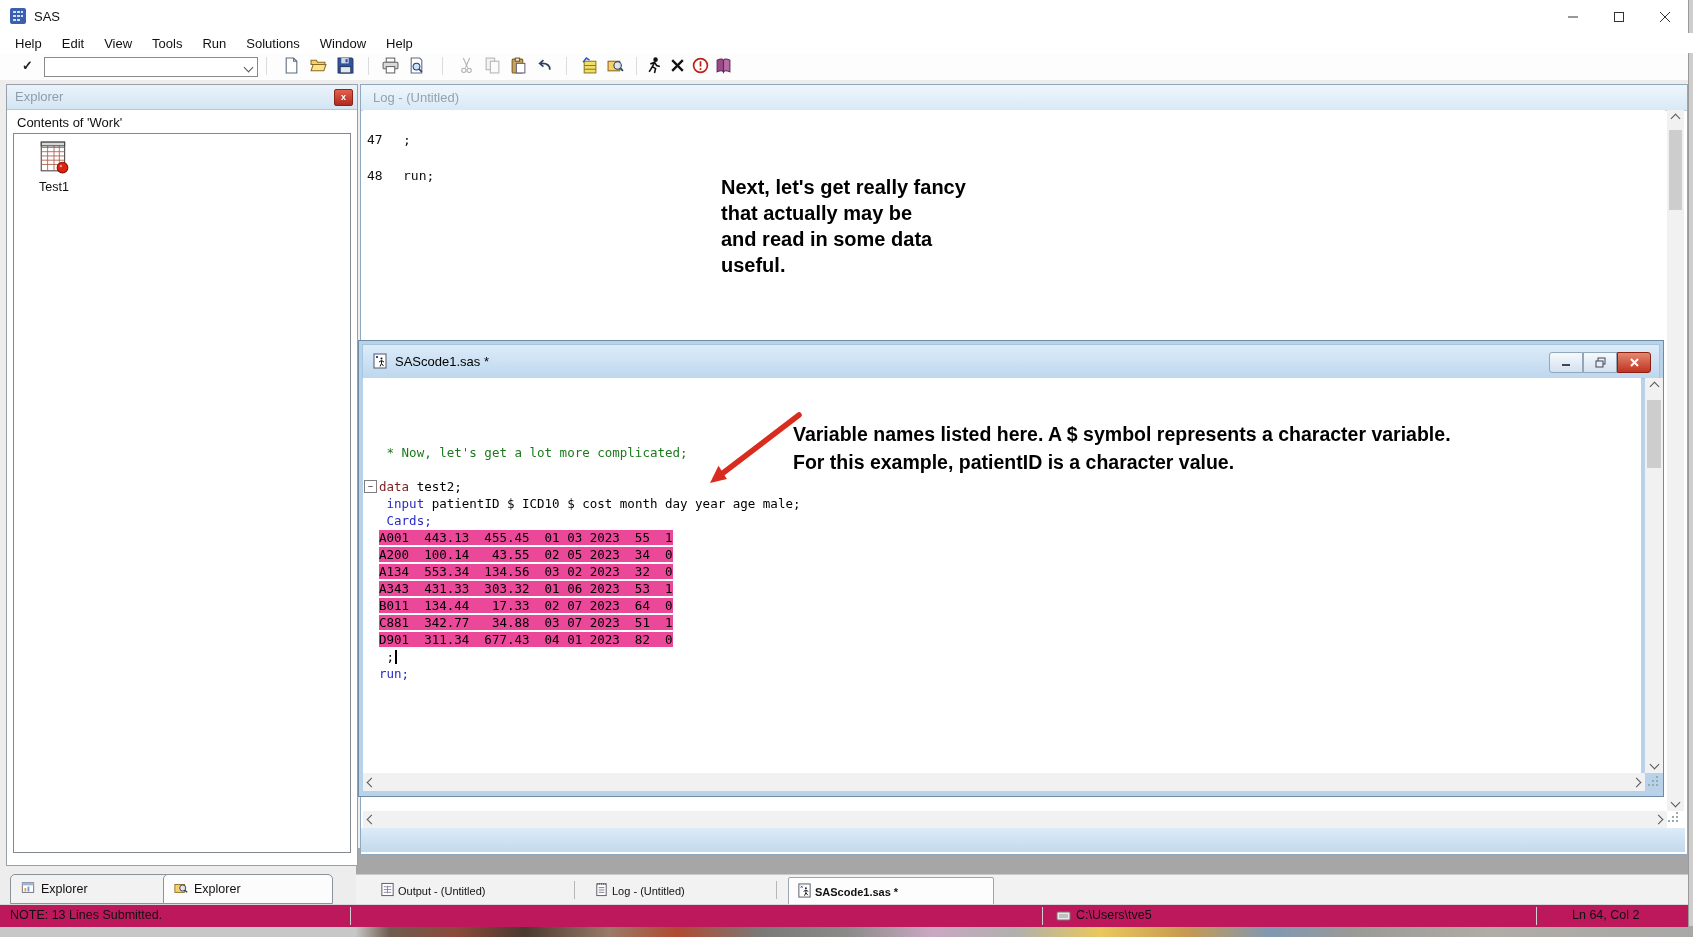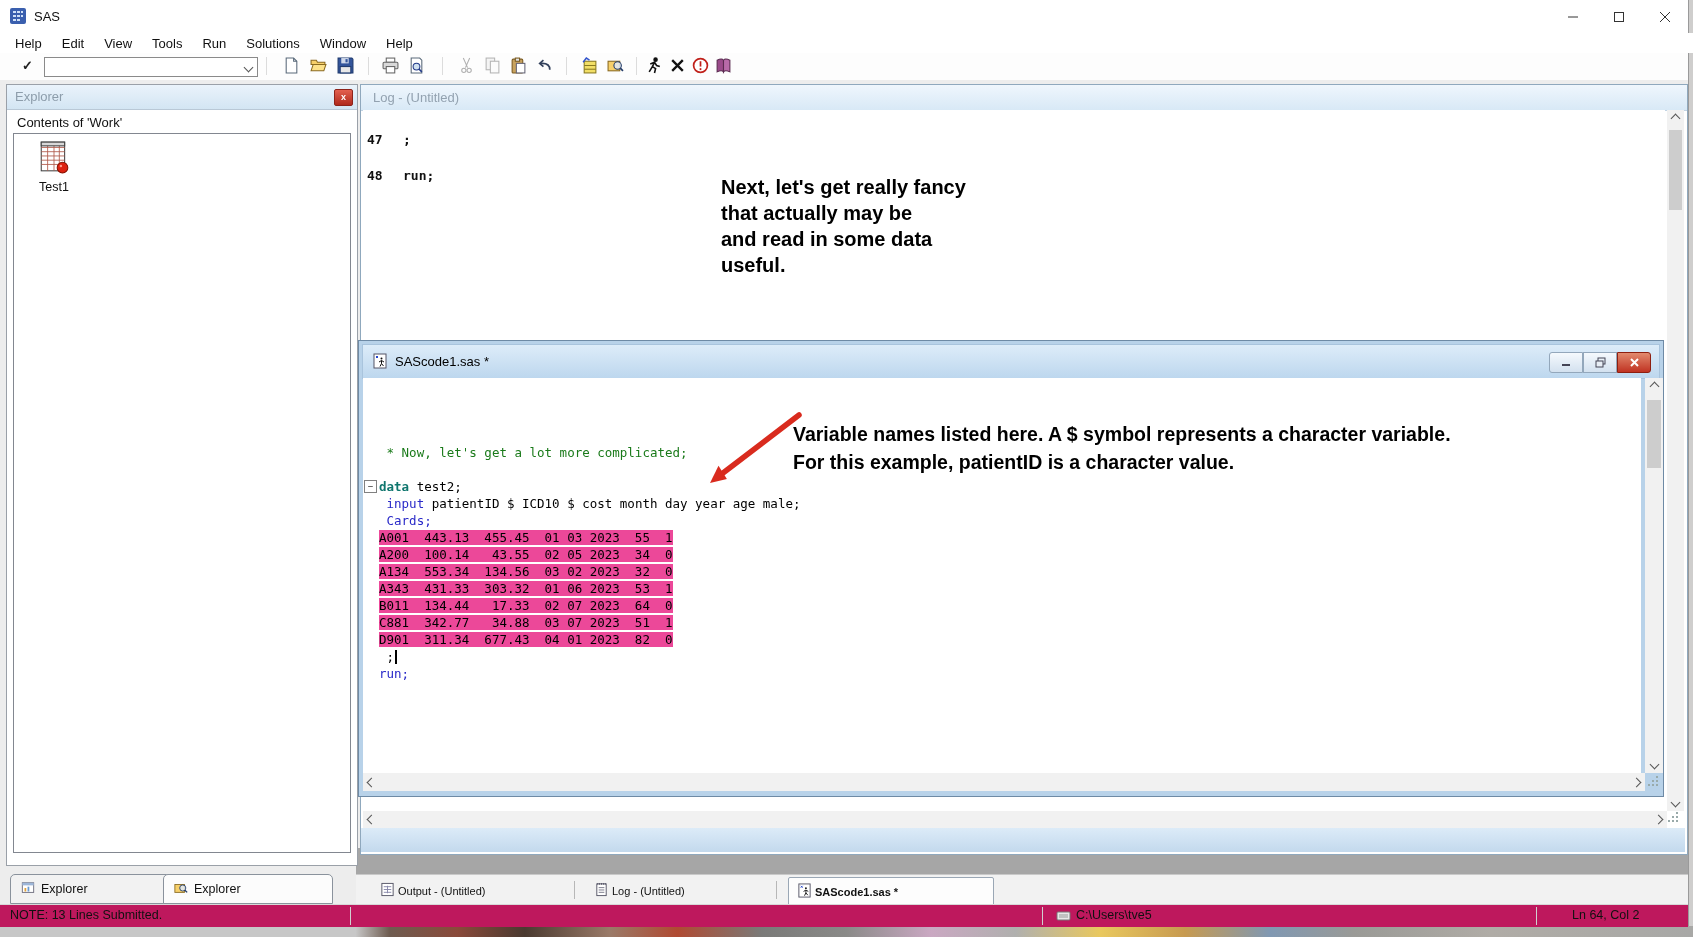--- a/index.html
+++ b/index.html
@@ -41,21 +41,21 @@
   .ds-item .lbl{font-size:12.5px;margin-top:2px}
 
   
   .child-title-text{font-size:13px}
 
   
   #log-window{left:360px;top:84px;width:1326px;height:769px;background:#fff;border:1px solid #8fa8bd;z-index:30}
   #log-title{left:0;top:0;width:100%;height:25px;background:linear-gradient(#eff6fd,#d8e9f6);border-bottom:1px solid #c2d4e4}
   #log-title .t{left:12px;top:0;line-height:25px;color:#93a2b0}
   #log-content{left:2px;top:25px;width:1302px;height:718px;background:#fff;overflow:hidden}
-  .log-line{position:absolute;left:4px;display:flex;font-family:"DejaVu Sans Mono","Liberation Mono",monospace;font-size:13px;font-weight:bold}
+  .log-line{position:absolute;left:4px;display:flex;font-family:"DejaVu Sans Mono","Liberation Mono",monospace;font-size:13px;font-weight:normal}
   .log-line .num{width:36px}
   .big-note{font-size:20px;font-weight:bold;line-height:26px;color:#000}
   .big-note2{font-size:19.5px;font-weight:bold;line-height:28px;color:#000}
 
   
   .sb{background:#f1f1f1}
   .sb-btn{position:absolute;display:flex;align-items:center;justify-content:center;background:#f1f1f1}
   .sb-thumb{position:absolute;background:#cdcdcd}
   .grip{position:absolute}
 
@@ -65,21 +65,21 @@
   #editor-title .t{left:32px;top:0;line-height:33px;color:#000}
   .aero-group{right:8px;top:7px;display:flex}
   .aero-btn{width:32px;height:19px;border:1px solid #93a7bb;background:linear-gradient(#f5f9fd,#d3e1ef);display:flex;align-items:center;justify-content:center}
   .aero-btn.first{border-radius:3px 0 0 3px}
   .aero-btn.close{border-radius:0 3px 3px 0;background:linear-gradient(#e28a6e,#c03322);border-color:#8e1f10;color:#fff;font-weight:bold;font-size:11px}
   #editor-content{left:4px;top:37px;width:1278px;height:395px;background:#fff;overflow:hidden}
   #code-area{position:absolute;left:16px;top:15px;font-family:"DejaVu Sans Mono","Liberation Mono",monospace;font-size:12.5px;line-height:17px;white-space:pre}
   .code-line{position:relative;height:17px}
   .code-line.hl span{background:#ec4899}
   .c-comment{color:#1a7a1a}
-  .c-kw{color:#0f766e;font-weight:bold}
+  .c-kw{color:#7f1d1d;font-weight:normal}
   .c-kw2{color:#2929c8}
   .c-plain{color:#000}
   .fold{position:absolute;left:-15px;top:2px;width:11px;height:11px;border:1px solid #808080;background:#fff;font-size:9px;line-height:10px;text-align:center;color:#333}
   .caret{display:inline-block;width:2px;height:14px;background:#000;vertical-align:text-bottom;margin-left:1px}
 
   
   #window-bar{left:356px;top:874px;width:1332px;height:30px;background:#f2f2f2;border-top:1px solid #c9c9c9;z-index:20}
   .wb-tab{position:absolute;top:3px;height:25px;display:flex;align-items:center;gap:3px;font-size:11px;padding-left:8px}
   .wb-tab.active{background:#fdfdfd;border:1px solid #9aa7b5;border-radius:2px;font-weight:bold;top:2px;height:27px}
   .wb-sep{position:absolute;top:6px;width:1px;height:18px;background:#b7b7b7}

